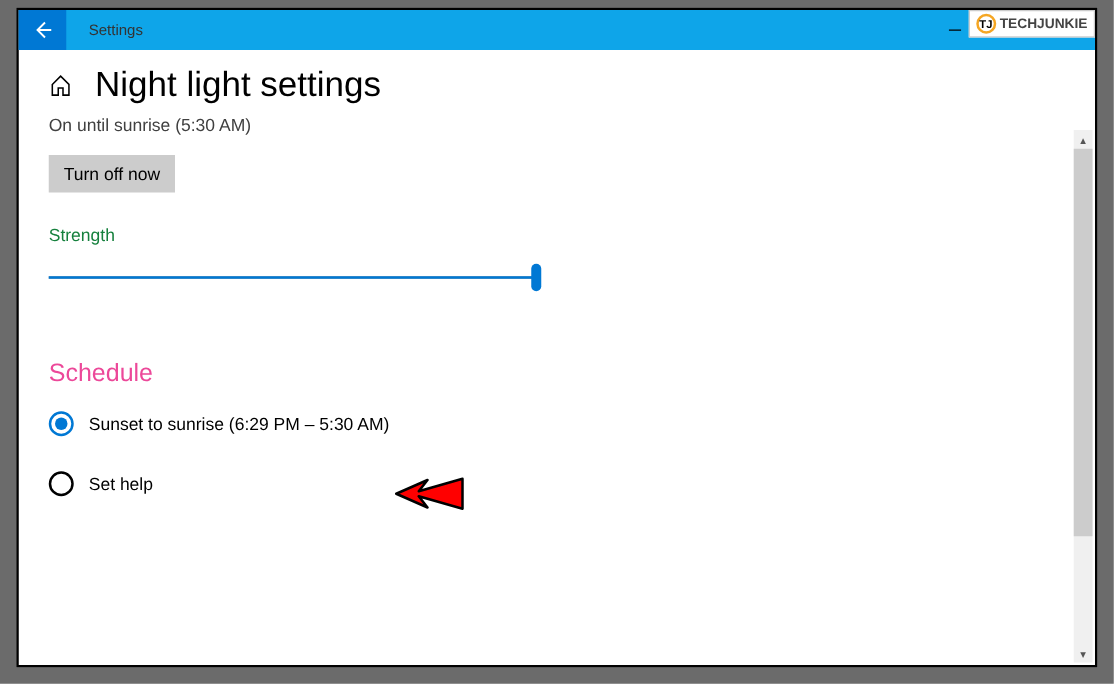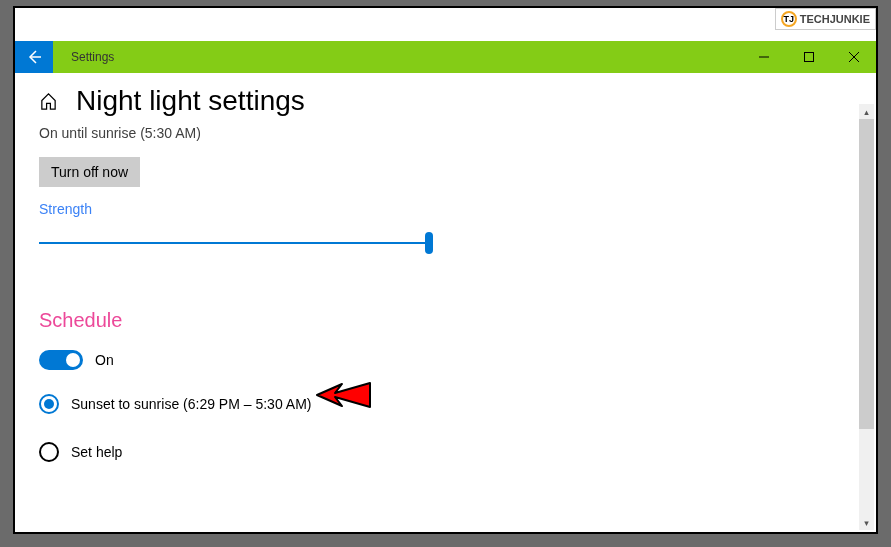--- a/index.html
+++ b/index.html
@@ -1,30 +1,30 @@
 <!DOCTYPE html>
 <html><head>
   <meta charset="utf-8">
   <style>
     * { margin: 0; padding: 0; box-sizing: border-box; font-family: "Segoe UI", Arial, sans-serif; }
     body { background: #6b6b6b; width: 891px; height: 547px; overflow: hidden; position: relative; }
     .outer-frame { position: absolute; top: 6px; left: 13px; right: 13px; bottom: 13px; background: #fff; border: 2px solid #000; }
     .watermark { position: absolute; top: 0; right: 0; background: #fff; padding: 2px 5px; font-size: 11px; font-weight: bold; color: #444; border: 1px solid #ccc; z-index: 100; display: flex; align-items: center; gap: 3px; }
     .watermark-icon { width: 16px; height: 16px; border: 2px solid #f5a623; border-radius: 50%; display: flex; align-items: center; justify-content: center; font-size: 9px; font-weight: bold; color: #000; }
-    .titlebar { height: 32px; display: flex; align-items: center; background: #84cc16; margin-top: 33px; }
+    .titlebar { height: 32px; display: flex; align-items: center; background: #0ea5e9; }
     .back-btn { width: 38px; height: 32px; background: #0078d4; display: flex; align-items: center; justify-content: center; color: #fff; cursor: pointer; }
     .titlebar-text { font-size: 12px; color: #333; margin-left: 18px; }
     .window-controls { margin-left: auto; display: flex; gap: 0; }
     .win-ctrl { width: 45px; height: 32px; display: flex; align-items: center; justify-content: center; color: #333; cursor: pointer; }
     .content { padding: 0 24px; position: relative; height: calc(100% - 32px); overflow: hidden; }
     .page-header { display: flex; align-items: center; gap: 18px; margin-top: 12px; margin-bottom: 14px; }
     .page-title { font-size: 28px; font-weight: 400; color: #000; }
     .truncated-text { font-size: 14px; color: #404040; margin-bottom: 10px; position: relative; top: -6px; }
     .action-btn { background: #ccc; border: none; padding: 7px 12px; font-size: 14px; color: #000; cursor: pointer; font-family: inherit; }
-    .label-text { font-size: 14px; color: #3b82f6; margin-top: 14px; margin-bottom: 14px; }
+    .label-text { font-size: 14px; color: #15803d; margin-top: 26px; margin-bottom: 14px; }
     .slider-wrap { position: relative; height: 24px; width: 390px; }
     .slider-track { position: absolute; top: 50%; left: 0; right: 0; height: 2px; background: #999; transform: translateY(-50%); }
     .slider-fill { position: absolute; top: 50%; left: 0; height: 2px; background: #0078d4; transform: translateY(-50%); width: 100%; }
     .slider-thumb { position: absolute; top: 50%; right: -4px; width: 8px; height: 22px; background: #0078d4; border-radius: 4px; transform: translateY(-50%); cursor: pointer; }
     .section-header { font-size: 20px; font-weight: 400; color: #ec4899; margin-top: 54px; margin-bottom: 18px; }
     .schedule-label { font-size: 14px; color: #000; margin-bottom: 10px; }
     .toggle-row { display: flex; align-items: center; gap: 12px; margin-bottom: 24px; }
     .toggle { width: 44px; height: 20px; background: #0078d4; border-radius: 10px; position: relative; cursor: pointer; }
     .toggle-knob { position: absolute; right: 3px; top: 3px; width: 14px; height: 14px; background: #fff; border-radius: 50%; }
     .toggle-text { font-size: 14px; color: #000; }
@@ -91,26 +91,20 @@
     <button class="action-btn">Turn off now</button>
 
     <div class="label-text">Strength</div>
     <div class="slider-wrap">
       <div class="slider-track"></div>
       <div class="slider-fill"></div>
       <div class="slider-thumb"></div>
     </div>
 
     <h2 class="section-header">Schedule</h2>
-    <div class="toggle-row">
-      <div class="toggle">
-        <div class="toggle-knob"></div>
-      </div>
-      <span class="toggle-text">On</span>
-    </div>
 
     <div class="radio-row">
       <div class="radio selected">
         <div class="radio-dot"></div>
       </div>
       <span class="radio-label">Sunset to sunrise (6:29 PM – 5:30 AM)</span>
     </div>
 
     <div class="radio-row">
       <div class="radio"></div>

